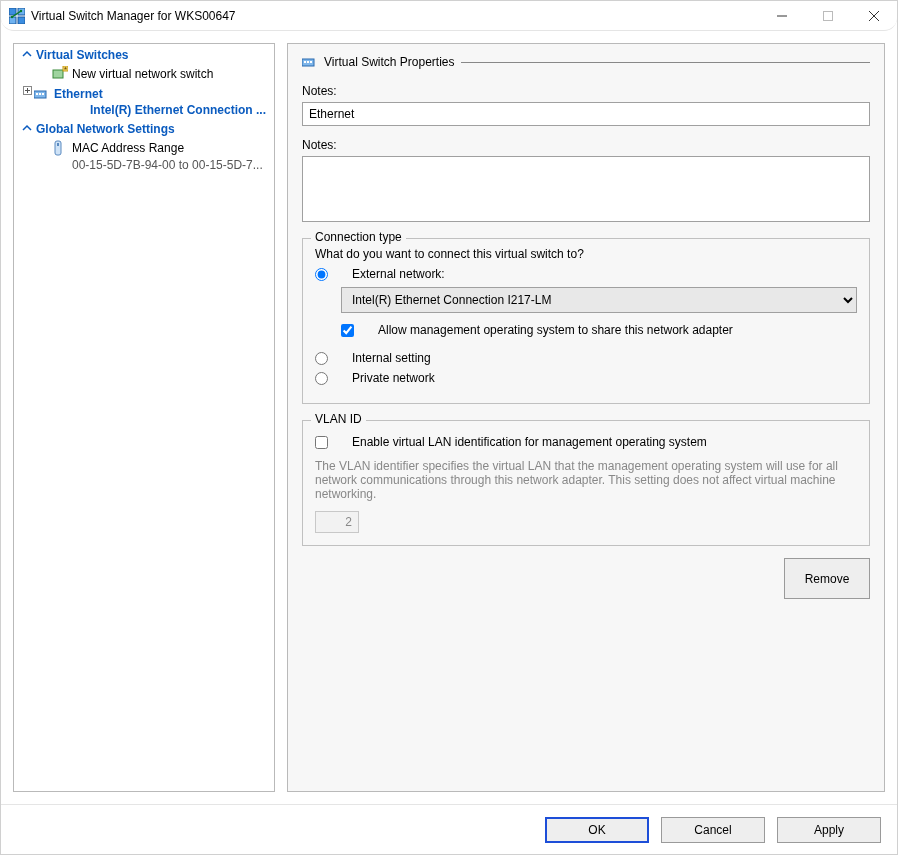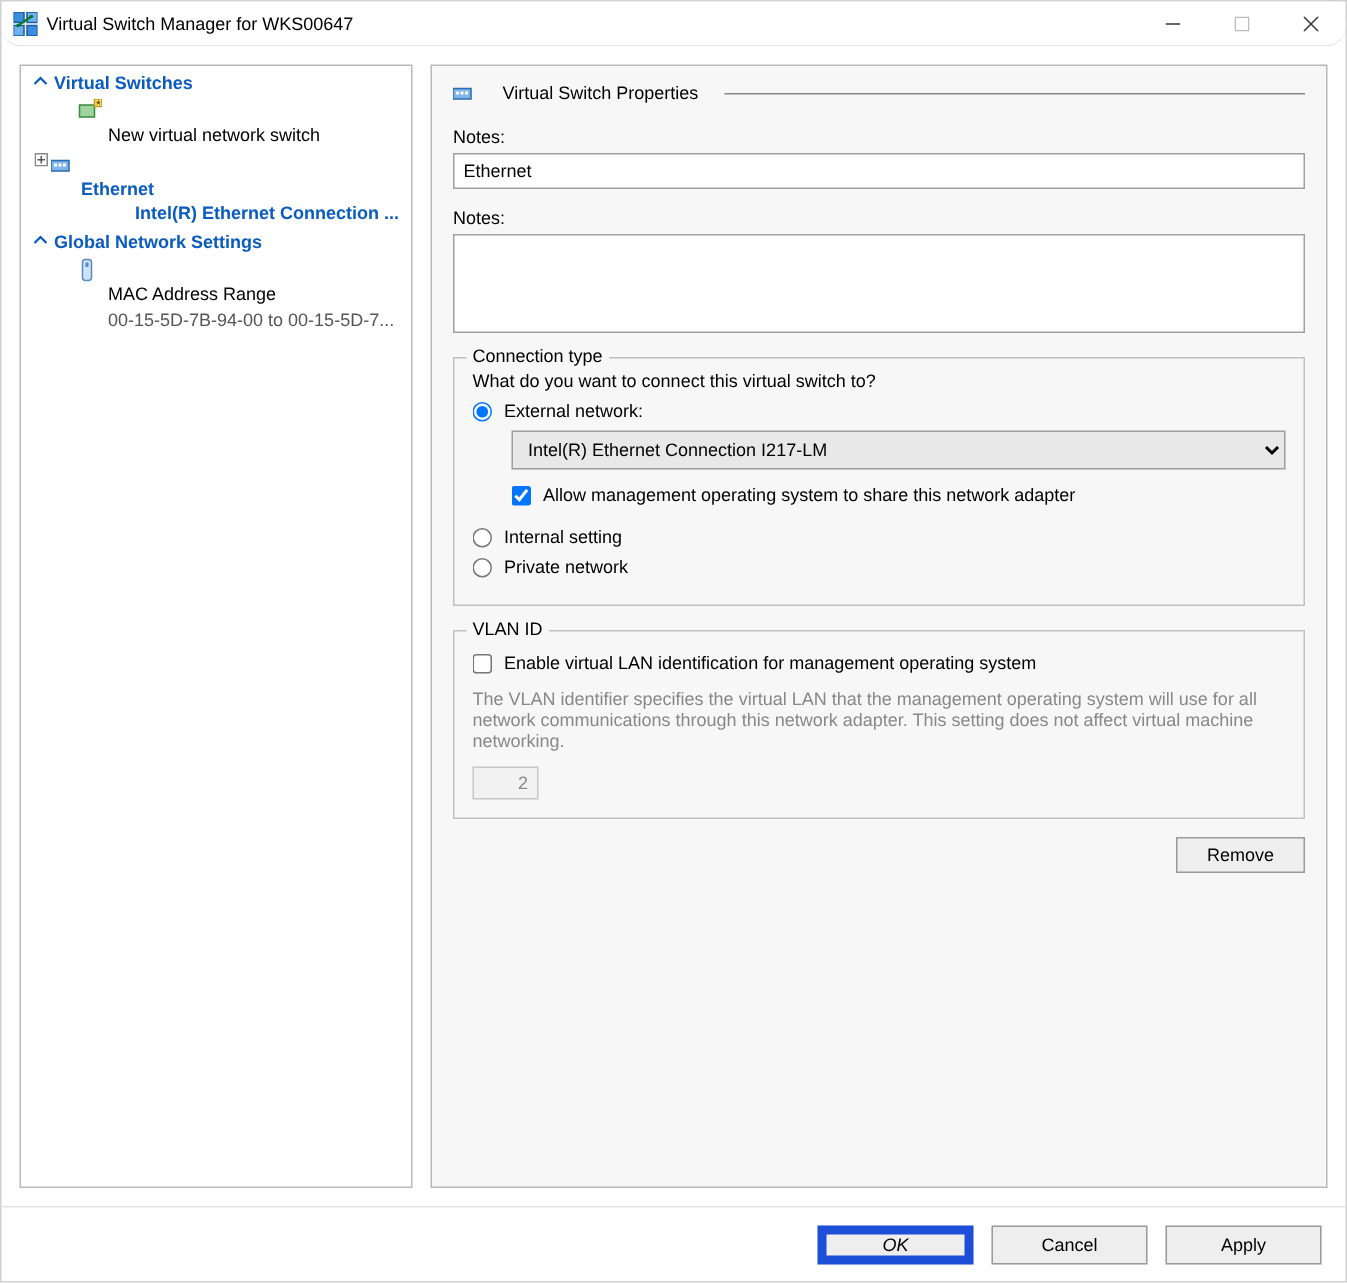--- a/index.html
+++ b/index.html
@@ -53,21 +53,21 @@
 .leftpane .group-hdr .chev {
   width: 14px; text-align: center; color: #0a5bbf; margin-right: 2px;
   font-size: 11px;
 }
 .leftpane .item {
   display: flex; align-items: flex-start;
   padding: 2px 6px 2px 6px;
 }
 .leftpane .item .exp { width: 14px; text-align: center; color: #555; font-size: 10px; }
 .leftpane .item .ic { width: 16px; height: 16px; margin-right: 4px; flex-shrink: 0; }
-.leftpane .item .lbl { line-height: 16px; margin-top: 16px; }
+.leftpane .item .lbl { line-height: 16px; }
 .leftpane .item.sel {
   color: #0a5bbf; font-weight: bold;
 }
 .leftpane .item.sel .sub {
   color: #0a5bbf;
   font-weight: bold;
   white-space: nowrap; overflow: hidden; text-overflow: ellipsis;
   display: block;
   max-width: 230px;
   padding-left: 36px;
@@ -78,21 +78,21 @@
 .leftpane .subindent { padding-left: 40px; color: #555; }
 .rightpane {
   flex: 1;
   border: 1px solid #b9b9b9;
   background: #f7f7f7;
   padding: 10px 14px;
   display: flex; flex-direction: column;
   overflow: hidden;
 }
 .sect-title {
-  display: flex; align-items: center; gap: 17px;
+  display: flex; align-items: center; gap: 6px;
   margin-bottom: 8px;
 }
 .sect-title .line { flex: 1; height: 1px; background: #888; }
 .sect-title .ic { width: 16px; height: 16px; }
 .lbl2 { margin: 6px 0 4px 0; }
 input.txt {
   width: 100%;
   border: 1px solid #a0a0a0;
   padding: 4px 6px;
   font-family: inherit; font-size: 12px;
@@ -115,21 +115,21 @@
   position: relative;
   background: #f7f7f7;
 }
 .groupbox > .gbtitle {
   position: absolute;
   top: -9px; left: 8px;
   background: #f7f7f7;
   padding: 0 4px;
 }
 .radio-row, .check-row {
-  display: flex; align-items: center; gap: 8px;
+  display: flex; align-items: center; gap: 24px;
   margin: 6px 0;
 }
 .radio-row input, .check-row input { margin: 0; }
 .indent { margin-left: 26px; }
 select.combo {
   width: 100%;
   border: 1px solid #a0a0a0;
   background: #e8e8e8;
   padding: 4px 6px;
   font-family: inherit; font-size: 12px;
@@ -143,29 +143,28 @@
   background: #f2f2f2;
   color: #888;
   padding: 3px 6px;
   text-align: right;
   font-family: inherit; font-size: 12px;
 }
 .btnrow {
   display: flex; justify-content: flex-end; margin-top: 12px;
 }
 button.std {
-  min-width: 86px; height: 24px;
+  min-width: 86px; height: 41px;
   border: 1px solid #9a9a9a;
   background: #eee;
   font-family: inherit; font-size: 12px;
   padding: 0 14px;
 }
 button.std.primary {
-  border: 6px solid #1d4ed8;
-  font-style: italic;
+  border: 2px solid #1d4ed8;
 }
 .footer {
   height: 50px;
   display: flex; align-items: center; justify-content: flex-end;
   gap: 12px;
   padding: 0 16px;
   border-top: 1px solid #e5e5e5;
 }
 .footer button.std { min-width: 104px; height: 26px; }
 </style>

